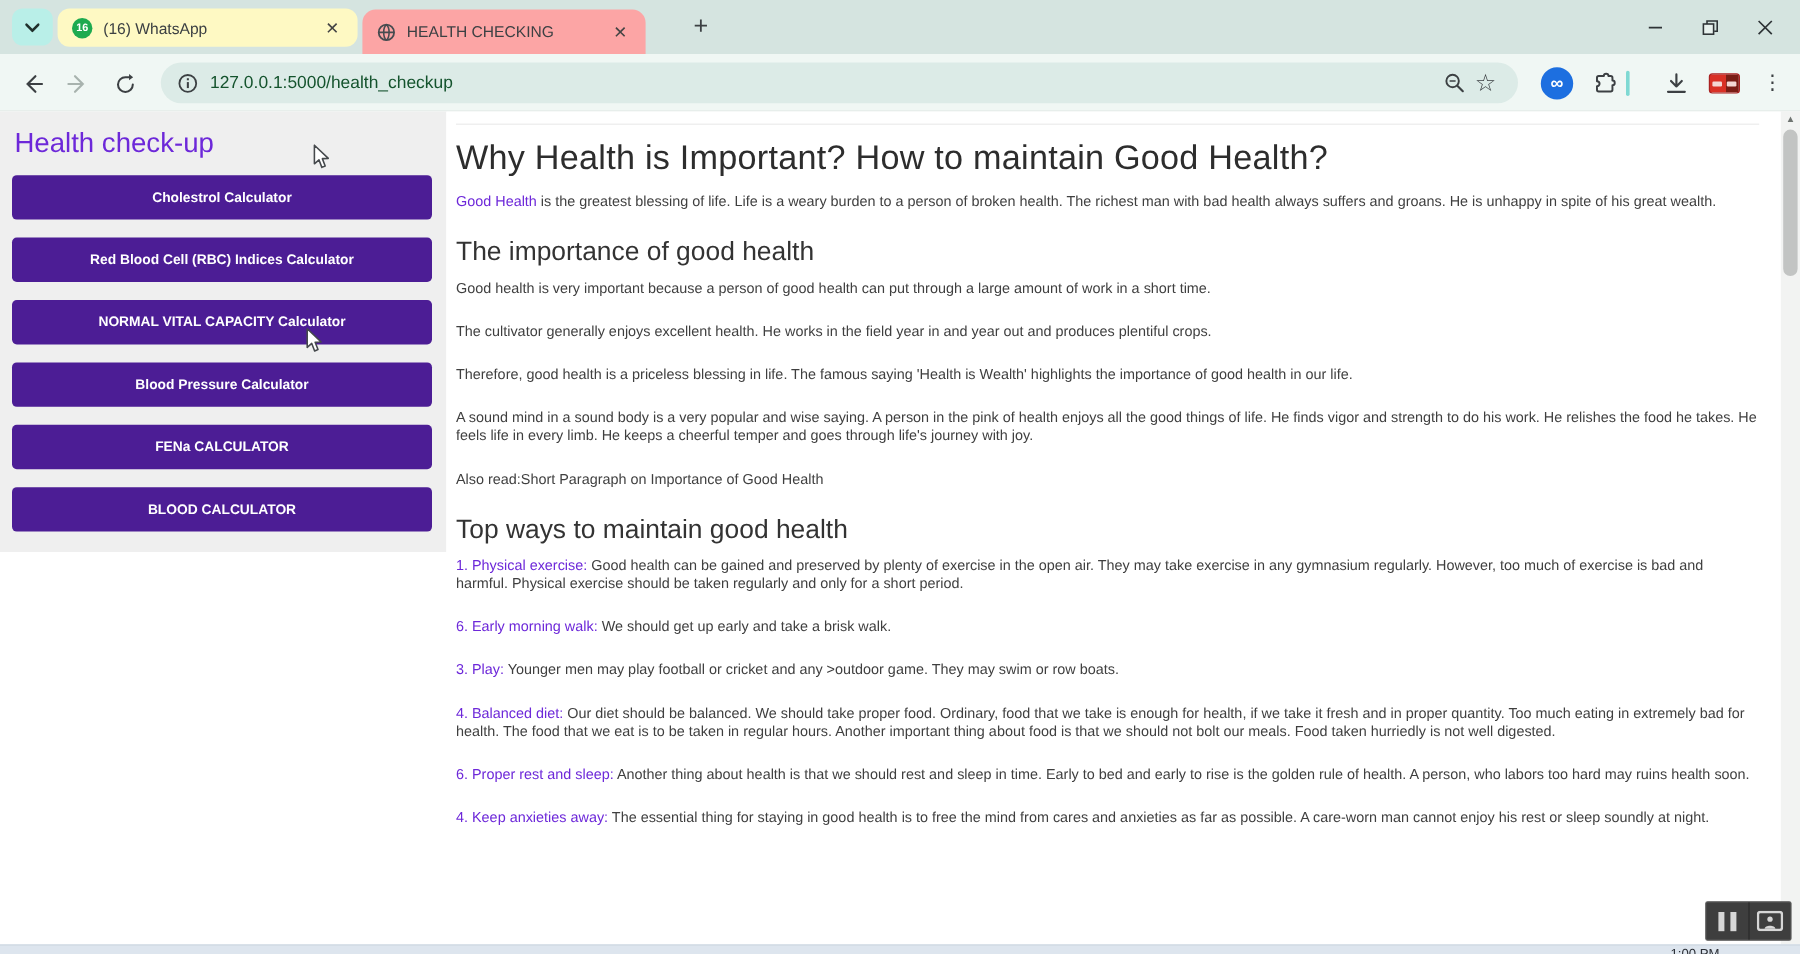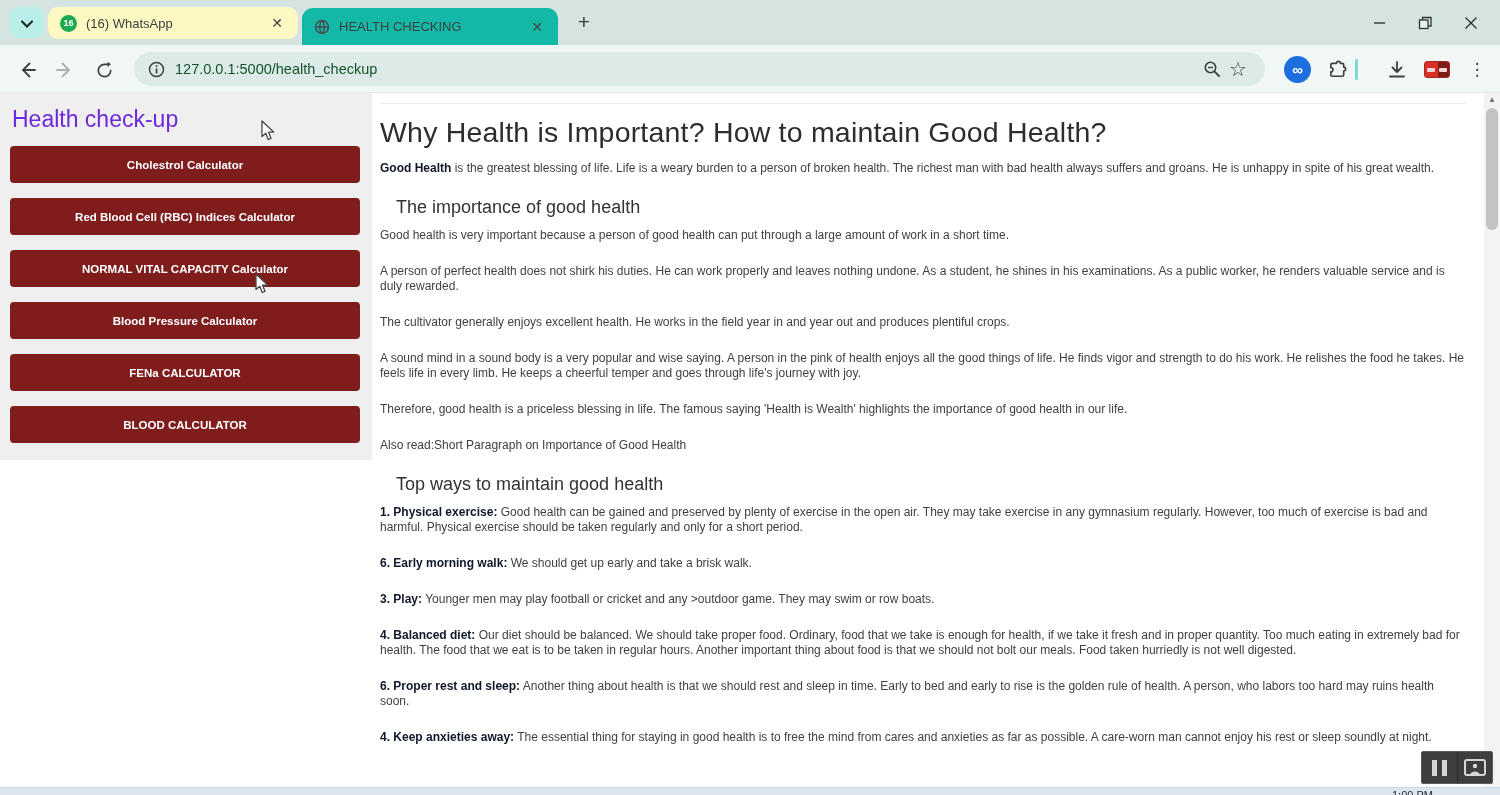--- a/index.html
+++ b/index.html
@@ -5,21 +5,21 @@
   * { margin:0; padding:0; box-sizing:border-box; }
   html,body { width:1500px; height:795px; overflow:hidden; background:#fff;
               font-family:"Liberation Sans","DejaVu Sans",sans-serif; }
 
   
   .titlebar { position:absolute; top:0; left:0; width:1500px; height:45px; background:#d5e4e0; }
   .tab-search-btn { position:absolute; left:10px; top:7px; width:34px; height:31px; border-radius:9px;
                     background:#b9efe8; display:flex; align-items:center; justify-content:center; cursor:pointer; }
   .tab { position:absolute; display:flex; align-items:center; gap:9px; padding:0 12px; }
   .tab-inactive { left:48px; top:7px; width:250px; height:32px; border-radius:10px; background:#fef9c3; }
-  .tab-active { left:302px; top:8px; width:256px; height:37px; border-radius:11px 11px 0 0; background:#14b8a6; }
+  .tab-active { left:302px; top:8px; width:236px; height:37px; border-radius:11px 11px 0 0; background:#fca5a5; }
   .tab-title { font-size:13px; color:#3c4043; white-space:nowrap; overflow:hidden; flex:1; }
   .tab-close { font-size:14px; color:#444; width:18px; height:18px; line-height:18px; text-align:center;
                border-radius:50%; cursor:pointer; flex:0 0 auto; }
   .wa-badge { width:17px; height:17px; border-radius:50%; background:#1daa50; color:#fff; font-size:9px;
               font-weight:bold; display:flex; align-items:center; justify-content:center; flex:0 0 auto; }
   .new-tab-btn { position:absolute; left:570px; top:9px; width:28px; height:28px; border-radius:50%;
                  color:#3c4043; font-size:21px; line-height:26px; text-align:center; cursor:pointer; }
   .win-controls { position:absolute; right:6px; top:0; height:45px; display:flex; align-items:center; }
   .win-btn { width:46px; height:38px; display:flex; align-items:center; justify-content:center; cursor:pointer; }
 
@@ -43,30 +43,30 @@
   .idm-dash { width:8px; height:4px; background:#f4d7d4; border-radius:1px; }
   .kebab { position:absolute; left:1463px; top:55px; width:28px; height:28px; color:#3c4043; font-size:17px;
            display:flex; align-items:center; justify-content:center; cursor:pointer; letter-spacing:0; }
 
   
   .page { position:absolute; top:93px; left:0; width:1500px; height:694px; background:#fff; }
 
   .sidebar { position:absolute; left:0; top:0; width:372px; height:367px; background:#efefef; padding-top:13px; }
   .sidebar-title { font-size:23px; font-weight:400; color:#6d28d9; margin:0 0 13px 12px; }
   .calc-btn { display:block; width:350px; margin:0 0 15px 10px; height:37px; border:none; border-radius:4px;
-              background:#7f1d1d; color:#fff; font-size:11.5px; font-weight:bold;
+              background:#4c1d95; color:#fff; font-size:11.5px; font-weight:bold;
               font-family:"Liberation Sans",sans-serif; cursor:pointer; }
 
   .main { position:absolute; left:372px; top:0; width:1112px; height:694px; background:#fff;
           padding:10px 18px 0 8px; }
   .main-inner { border-top:1px solid #ececec; padding-top:12px; }
   .main h1 { font-size:28.5px; font-weight:400; color:#2d2d2d; margin:0 0 12px 0; letter-spacing:.2px; }
-  .main h2 { font-size:18px; font-weight:400; color:#333; margin:16px 0 10px 16px; }
+  .main h2 { font-size:22px; font-weight:400; color:#333; margin:16px 0 10px 0; }
   .main p { font-size:12px; line-height:15px; color:#3f3f3f; margin:0 0 21px 0; }
-  .lead { font-weight:bold; color:#0f172a; }
+  .lead { font-weight:normal; color:#6d28d9; }
 
   
   .scrollbar { position:absolute; right:0; top:93px; width:16px; height:694px; background:#f2f3f2; }
   .scroll-arrow { width:16px; height:14px; color:#6f7471; font-size:8px; text-align:center; line-height:14px; cursor:pointer; }
   .scroll-thumb { position:absolute; left:2px; top:15px; width:12px; height:122px; background:#c2c4c3; border-radius:6px; cursor:pointer; }
 
   
   .rec-overlay { position:absolute; left:1421px; top:751px; width:72px; height:33px; background:#3e3e3e;
                  border:1px solid #5a5a5a; border-radius:2px; display:flex; }
   .rec-cell { flex:1; display:flex; align-items:center; justify-content:center; cursor:pointer; }
@@ -206,24 +206,23 @@
     <button class="calc-btn">BLOOD CALCULATOR</button>
   </div>
 
   <div class="main">
     <div class="main-inner">
       <h1>Why Health is Important? How to maintain Good Health?</h1>
       <p><span class="lead">Good Health</span><span> is the greatest blessing of life. Life is a weary burden to a person of broken health. The richest man with bad health always suffers and groans. He is unhappy in spite of his great wealth.</span></p>
 
       <h2>The importance of good health</h2>
       <p>Good health is very important because a person of good health can put through a large amount of work in a short time.</p>
-      <p>A person of perfect health does not shirk his duties. He can work properly and leaves nothing undone. As a student, he shines in his examinations. As a public worker, he renders valuable service and is duly rewarded.</p>
       <p>The cultivator generally enjoys excellent health. He works in the field year in and year out and produces plentiful crops.</p>
+      <p>Therefore, good health is a priceless blessing in life. The famous saying 'Health is Wealth' highlights the importance of good health in our life.</p>
       <p>A sound mind in a sound body is a very popular and wise saying. A person in the pink of health enjoys all the good things of life. He finds vigor and strength to do his work. He relishes the food he takes. He feels life in every limb. He keeps a cheerful temper and goes through life's journey with joy.</p>
-      <p>Therefore, good health is a priceless blessing in life. The famous saying 'Health is Wealth' highlights the importance of good health in our life.</p>
       <p>Also read:Short Paragraph on Importance of Good Health</p>
 
       <h2>Top ways to maintain good health</h2>
       <p><span class="lead">1. Physical exercise:</span><span> Good health can be gained and preserved by plenty of exercise in the open air. They may take exercise in any gymnasium regularly. However, too much of exercise is bad and harmful. Physical exercise should be taken regularly and only for a short period.</span></p>
       <p><span class="lead">6. Early morning walk:</span><span> We should get up early and take a brisk walk.</span></p>
       <p><span class="lead">3. Play:</span><span> Younger men may play football or cricket and any &gt;outdoor game. They may swim or row boats.</span></p>
       <p><span class="lead">4. Balanced diet:</span><span> Our diet should be balanced. We should take proper food. Ordinary, food that we take is enough for health, if we take it fresh and in proper quantity. Too much eating in extremely bad for health. The food that we eat is to be taken in regular hours. Another important thing about food is that we should not bolt our meals. Food taken hurriedly is not well digested.</span></p>
       <p><span class="lead">6. Proper rest and sleep:</span><span> Another thing about health is that we should rest and sleep in time. Early to bed and early to rise is the golden rule of health. A person, who labors too hard may ruins health soon.</span></p>
       <p><span class="lead">4. Keep anxieties away:</span><span> The essential thing for staying in good health is to free the mind from cares and anxieties as far as possible. A care-worn man cannot enjoy his rest or sleep soundly at night.</span></p>
     </div>

